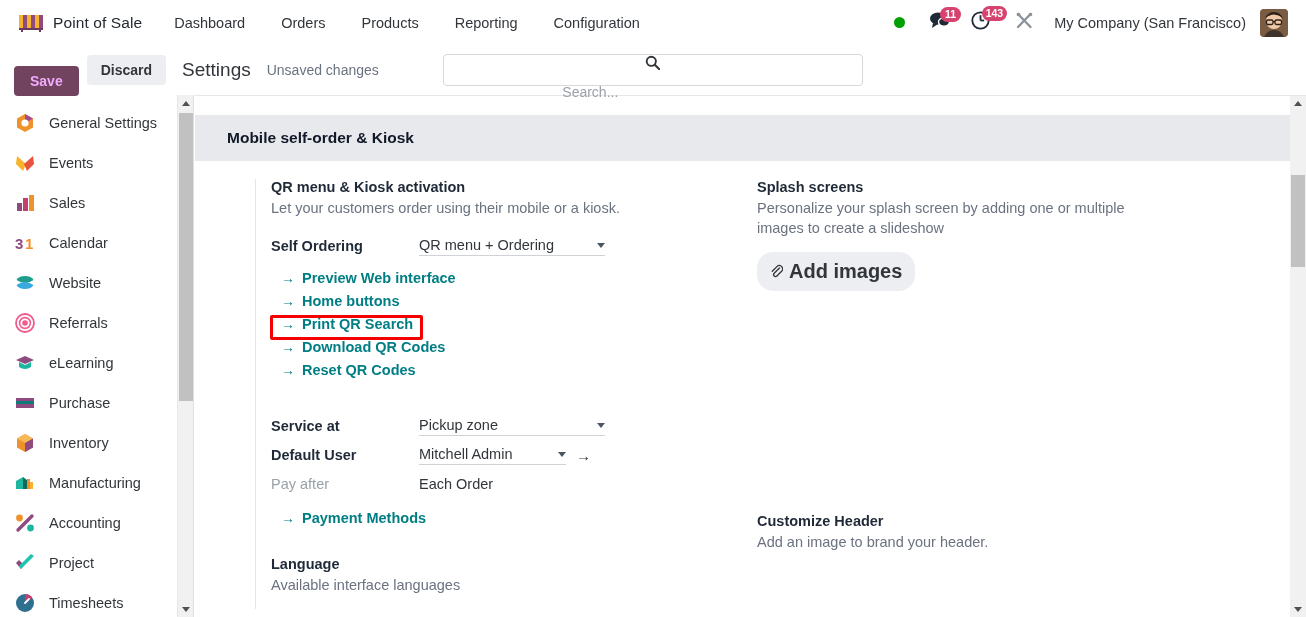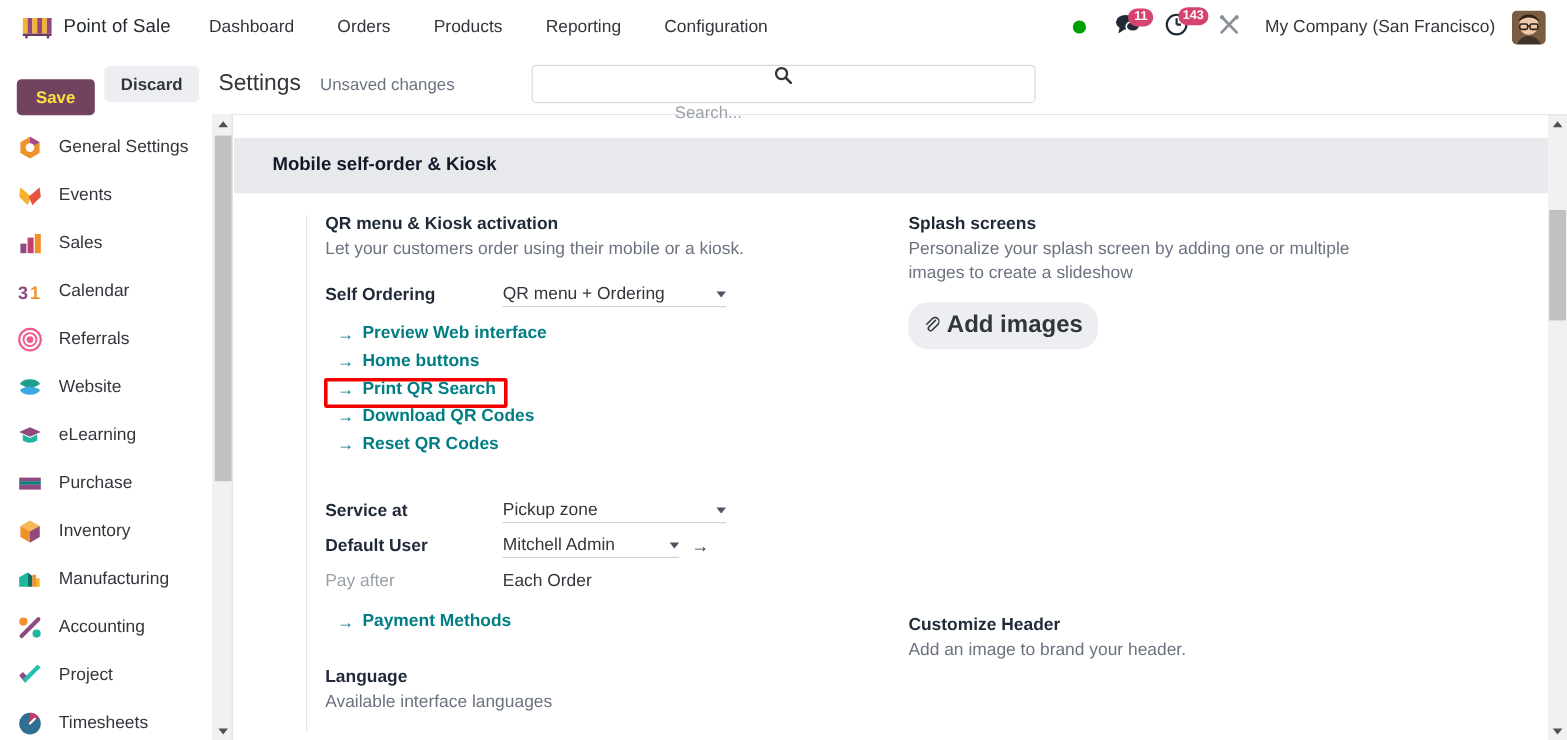--- a/index.html
+++ b/index.html
@@ -71,21 +71,21 @@
   
   .control-panel {
     position: absolute; top: 45px; left: 0;
     width: 1306px; height: 50px;
     background: #ffffff;
     display: flex; align-items: center;
     padding: 0 14px;
     z-index: 25;
   }
   .btn-save {
-    background: #71435f; color: #fde047;
+    background: #71435f; color: #f0abfc;
     border: none; border-radius: 4px;
     font-size: 14px; font-weight: bold;
     padding: 7px 16px; cursor: pointer;
     font-family: inherit;
     margin-top: 21px;
   }
   .btn-discard {
     background: #eceef1; color: #32363b;
     border: none; border-radius: 4px;
     font-size: 14px; font-weight: bold;
@@ -414,36 +414,36 @@
         <text x="1" y="17" font-family="Liberation Sans, sans-serif" font-size="15" font-weight="bold" fill="#8f4a7e">3</text>
         <text x="11" y="17" font-family="Liberation Sans, sans-serif" font-size="15" font-weight="bold" fill="#f0922c">1</text>
       </svg>
     </span>
     <span>Calendar</span>
   </div>
 
   <div class="side-item">
     <span class="side-icon">
       <svg width="22" height="22" viewBox="0 0 22 22">
+        <path d="M2.5 8 a9 6 0 0 1 17 0 q-8 6 -17 0Z" fill="#1f9e8c"></path>
+        <path d="M2.5 13 q8 -6 17 0 a9 6 0 0 1 -17 0Z" fill="#3aa9e0"></path>
+      </svg>
+    </span>
+    <span>Website</span>
+  </div>
+
+  <div class="side-item">
+    <span class="side-icon">
+      <svg width="22" height="22" viewBox="0 0 22 22">
         <circle cx="11" cy="11" r="9" fill="none" stroke="#ef5b8c" stroke-width="1.8"></circle>
         <circle cx="11" cy="11" r="5.4" fill="none" stroke="#ef5b8c" stroke-width="1.6"></circle>
         <circle cx="11" cy="11" r="2.8" fill="#ef5b8c"></circle>
       </svg>
     </span>
     <span>Referrals</span>
-  </div>
-
-  <div class="side-item">
-    <span class="side-icon">
-      <svg width="22" height="22" viewBox="0 0 22 22">
-        <path d="M2.5 8 a9 6 0 0 1 17 0 q-8 6 -17 0Z" fill="#1f9e8c"></path>
-        <path d="M2.5 13 q8 -6 17 0 a9 6 0 0 1 -17 0Z" fill="#3aa9e0"></path>
-      </svg>
-    </span>
-    <span>Website</span>
   </div>
 
   <div class="side-item">
     <span class="side-icon">
       <svg width="22" height="22" viewBox="0 0 22 22">
         <path d="M11 4 L20 8 L11 12 L2 8 Z" fill="#8f4a7e"></path>
         <path d="M5 10 L5 15 q6 4 12 0 L17 10 L11 13 Z" fill="#1fb6a0"></path>
       </svg>
     </span>
     <span>eLearning</span>

